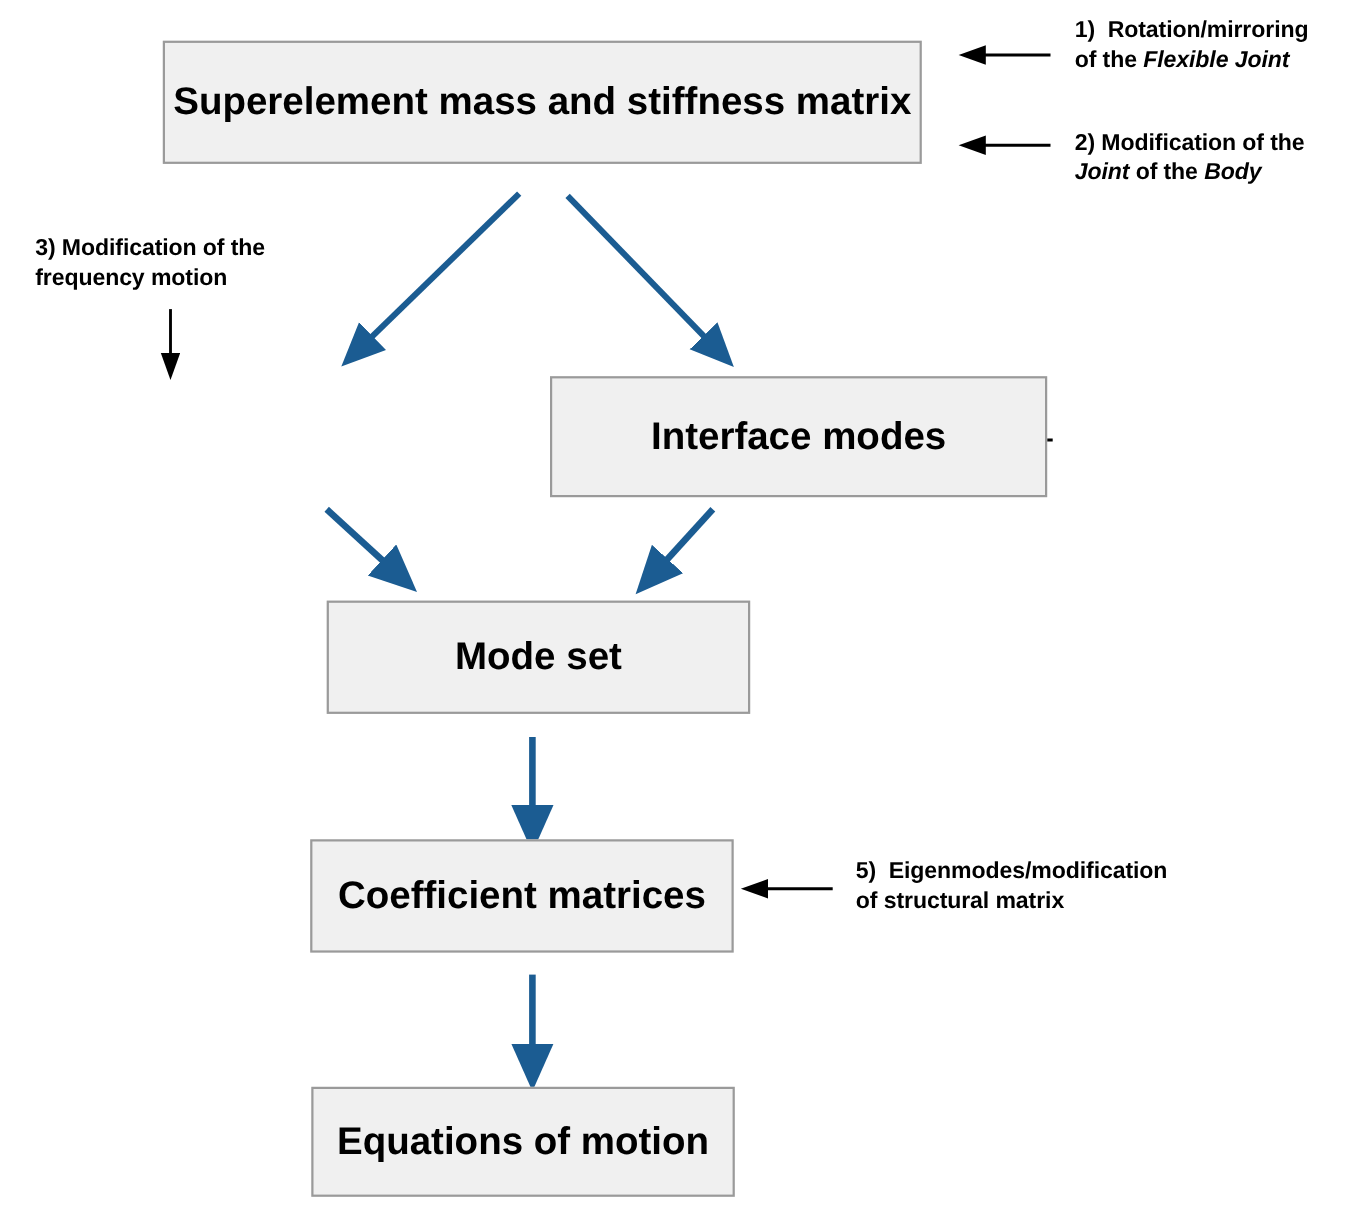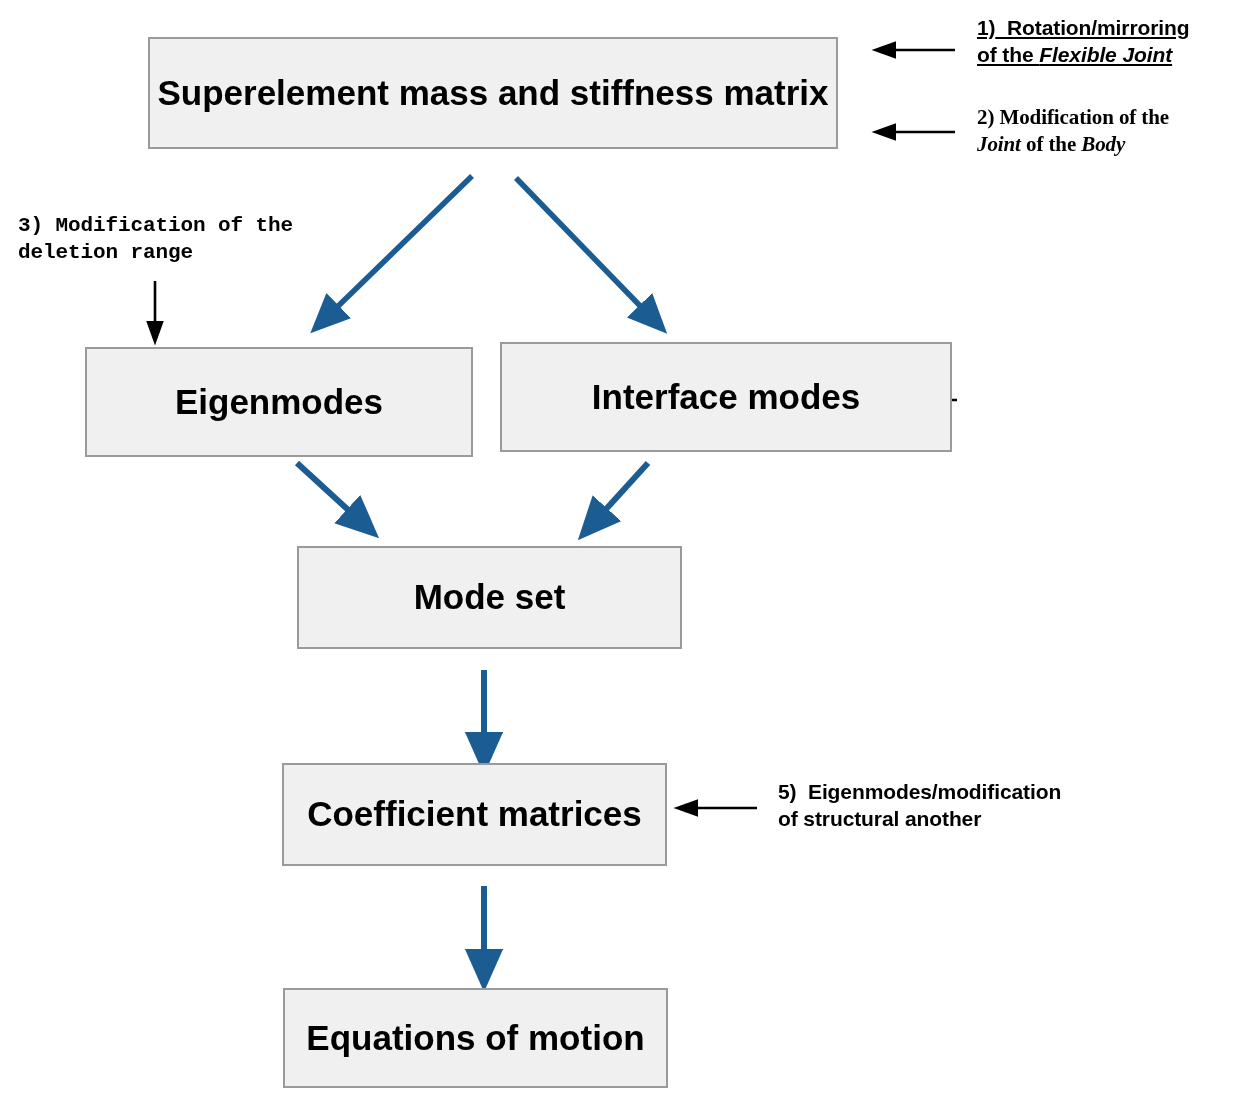--- a/index.html
+++ b/index.html
@@ -106,58 +106,55 @@
     </g>
     <g>
       <line x1="757" y1="808" x2="693" y2="808" stroke="#000000" stroke-width="2.6" marker-end="url(#blackhead)"></line>
     </g>
   </svg>
 
   <div class="box" style="left:148px; top:37px; width:690px; height:112px;">
     <span>Superelement mass and stiffness matrix</span>
   </div>
 
-  <div class="box" style="left:85px; top:347px; width:388px; height:110px;">
-    <span>Eigenmodes</span>
-  </div>
 
   <div class="box" style="left:500px; top:342px; width:452px; height:110px;">
     <span>Interface modes</span>
   </div>
 
   <div class="box" style="left:297px; top:546px; width:385px; height:103px;">
     <span>Mode set</span>
   </div>
 
   <div class="box" style="left:282px; top:763px; width:385px; height:103px;">
     <span>Coefficient matrices</span>
   </div>
 
   <div class="box" style="left:283px; top:988px; width:385px; height:100px;">
     <span>Equations of motion</span>
   </div>
 
-  <div class="note" style="left:977px; top:14px; width:262px;text-decoration:underline;">
+  <div class="note" style="left:977px; top:14px; width:262px;">
     <span>1)</span>&nbsp;
     <span>Rotation/mirroring</span><br>
     <span>of the </span><em>Flexible Joint</em>
   </div>
 
-  <div class="note" style="left:977px; top:104px; width:262px;font-family:Liberation Serif, serif;">
+  <div class="note" style="left:977px; top:116px; width:262px;">
     <span>2)</span>
     <span>Modification of the</span><br>
     <em>Joint</em><span> of the </span><em>Body</em>
   </div>
 
-  <div class="note" style="left:18px; top:212px; width:280px;font-family:Liberation Mono, monospace;">
+  <div class="note" style="left:32px; top:212px; width:280px;">
     <span>3)</span>
     <span>Modification of the</span><br>
-    <span>deletion range</span>
+    <span>frequency motion</span>
   </div>
 
 
   <div class="note" style="left:778px; top:778px; width:330px;">
     <span>5)</span>&nbsp;
     <span>Eigenmodes/modification</span><br>
-    <span>of structural another</span>
+    <span>of structural matrix</span>
   </div>
 
 </div>
 
 </body></html>

